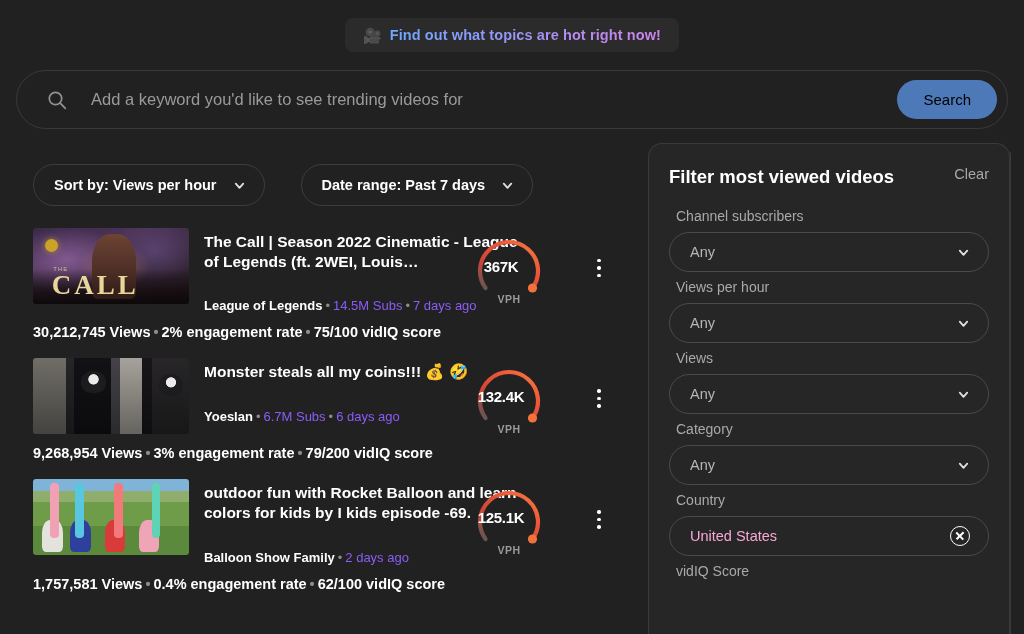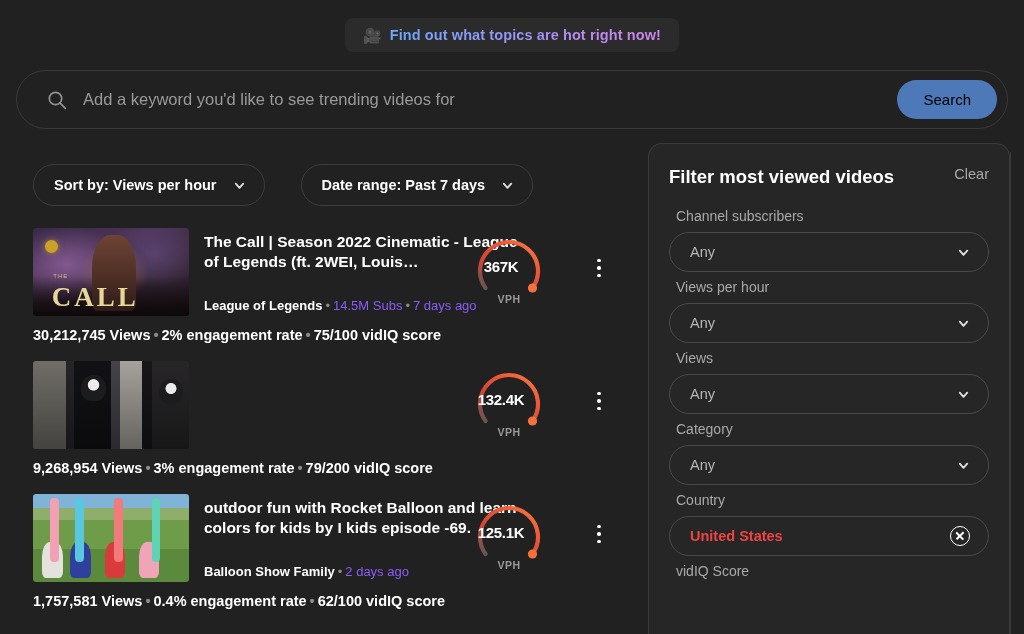--- a/index.html
+++ b/index.html
@@ -59,20 +59,21 @@
   .searchbar {
     position: absolute;
     top: 70px; left: 16px;
     width: 992px; height: 59px;
     border: 1px solid #3a3a3a;
     border-radius: 30px;
     background: #212121;
     display: flex;
     align-items: center;
     padding: 0 10px 0 30px;
+    gap: 8px;
   }
   .search-icon {
     width: 20px; height: 20px;
     flex: 0 0 20px;
     margin-right: 16px;
     opacity: .72;
   }
   .search-icon svg { display: block; }
   .search-input {
     flex: 1 1 auto;
@@ -137,21 +138,21 @@
     cursor: pointer;
   }
   .video-top {
     display: flex;
     align-items: flex-start;
     gap: 15px;
   }
   .thumb {
     flex: 0 0 156px;
     width: 156px;
-    height: 88px;
+    height: 76px;
     border-radius: 3px;
     overflow: hidden;
     position: relative;
     background: #111;
   }
   .thumb-art { position: absolute; inset: 0; }
 
   
   .t1 {
     background:
@@ -330,21 +331,21 @@
     border: 1px solid #4a4a4a;
     border-radius: 20px;
     background: #262626;
     display: flex;
     align-items: center;
     justify-content: space-between;
     padding: 0 18px 0 20px;
     cursor: pointer;
   }
   .fp-select .val { font-size: 14.5px; color: #b6b6b6; }
-  .fp-select.active .val { color: #ef4444; font-weight: 700; }
+  .fp-select.active .val { color: #f9a8d4; font-weight: 400; }
   .fp-clear-x {
     width: 20px; height: 20px;
     border-radius: 50%;
     border: 1.6px solid #ffffff;
     position: relative;
     cursor: pointer;
     flex: 0 0 20px;
   }
   .fp-clear-x::before, .fp-clear-x::after {
     content: "";
@@ -455,20 +456,26 @@
       </div>
 
       <div class="video-row">
         <div class="video-top">
           <div class="thumb">
             <div class="thumb-art t2">
               <div class="m1"></div>
               <div class="m2"></div>
             </div>
           </div>
+          <div class="vid-meta">
+            <div class="vid-title">Monster steals all my coins!!! 💰 🤣</div>
+            <div class="vid-channel-line">
+              <span class="ch">Yoeslan</span><span class="sep">•</span><span class="dim">6.7M Subs</span><span class="sep">•</span><span class="dim">6 days ago</span>
+            </div>
+          </div>
         </div>
         <div class="vid-stats">
           <span>9,268,954 Views</span><span class="sep">•</span><span>3% engagement rate</span><span class="sep">•</span><span>79/200 vidIQ score</span>
         </div>
         <div class="gauge-wrap">
           <div class="gauge">
             <svg viewBox="0 0 72 66" width="72" height="66">
               <defs>
                 <linearGradient id="g2" x1="0" y1="1" x2="1" y2="0">
                   <stop offset="0%" stop-color="#585858"></stop>

